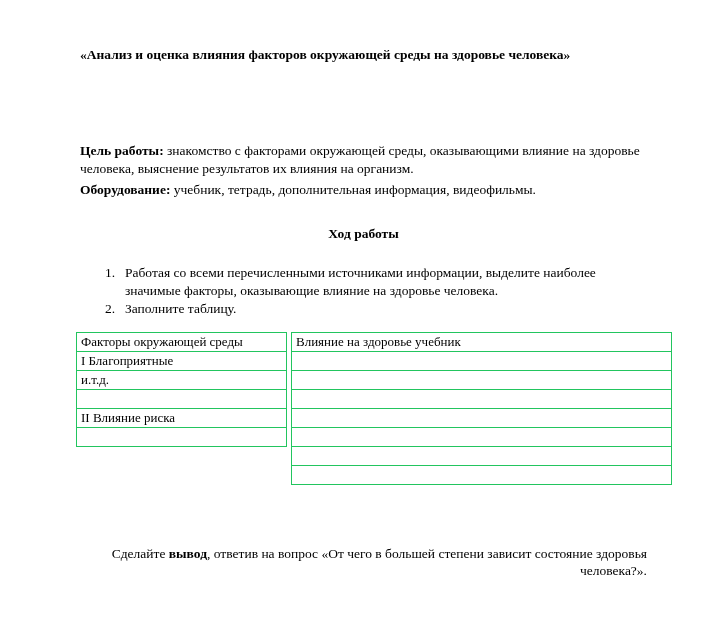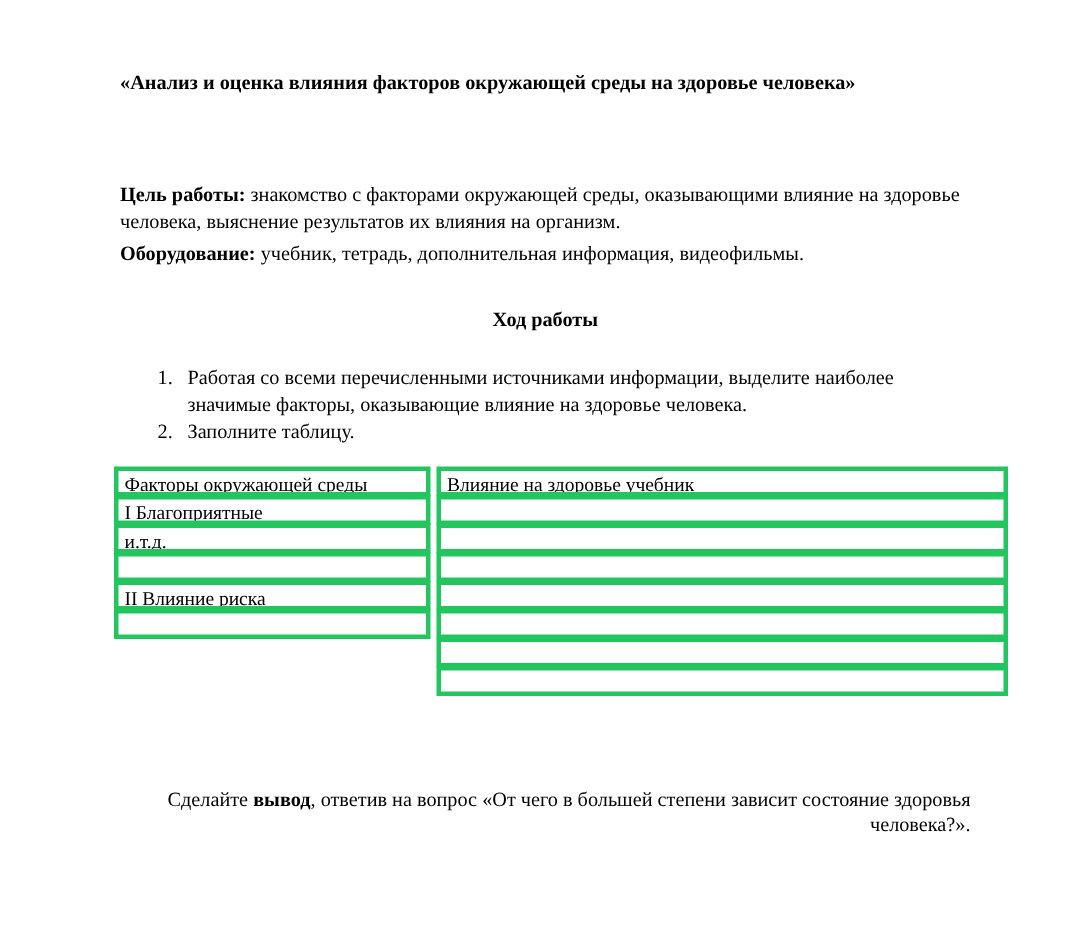--- a/index.html
+++ b/index.html
@@ -15,21 +15,21 @@
     width: 720px;
     height: 620px;
     padding: 46px 73px 0 80px;
     overflow: hidden;
     background: #ffffff;
   }
   .title {
     text-align: left;
     font-weight: bold;
   }
-  .goal { margin-top: 57px; }
+  .goal { margin-top: 78px; }
   .equipment { margin-top: 4px; }
   .bold { font-weight: bold; }
   .proc-head {
     margin-top: 26px;
     text-align: center;
     font-weight: bold;
   }
   .list { margin-top: 21px; padding-left: 25px; }
   .list-item { display: flex; }
   .list-num { width: 20px; flex: none; }
@@ -38,21 +38,21 @@
     margin-top: 14px;
     margin-left: -4px;
     margin-right: -25px;
     display: flex;
     gap: 4px;
   }
   .tcol { display: flex; flex-direction: column; }
   .tcol1 { width: 211px; flex: none; }
   .tcol2 { flex: 1; }
   .tcell {
-    border: 3px solid #22c55e;
+    border: 1px solid #22c55e;
     height: 20px;
     margin-top: -1px;
     padding: 0 4px;
     font-size: 13px;
     line-height: 18px;
     white-space: nowrap;
     overflow: hidden;
   }
   .tcell:first-child { margin-top: 0; }
   .conclusion { margin-top: 60px; padding-left: 25px; text-align: right; }

